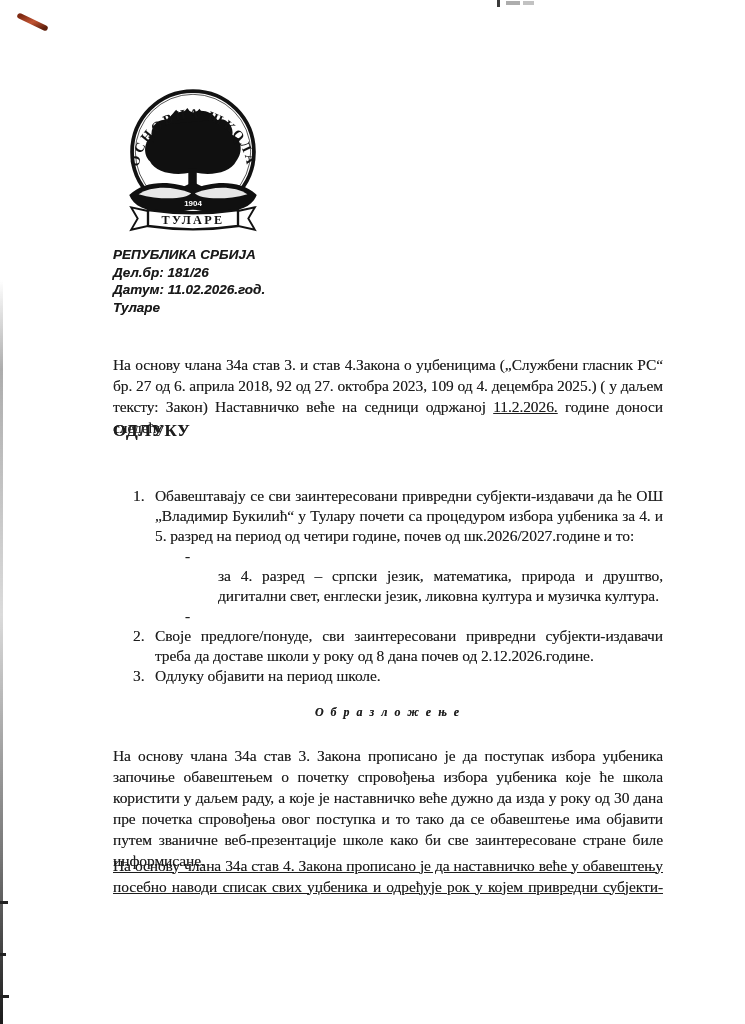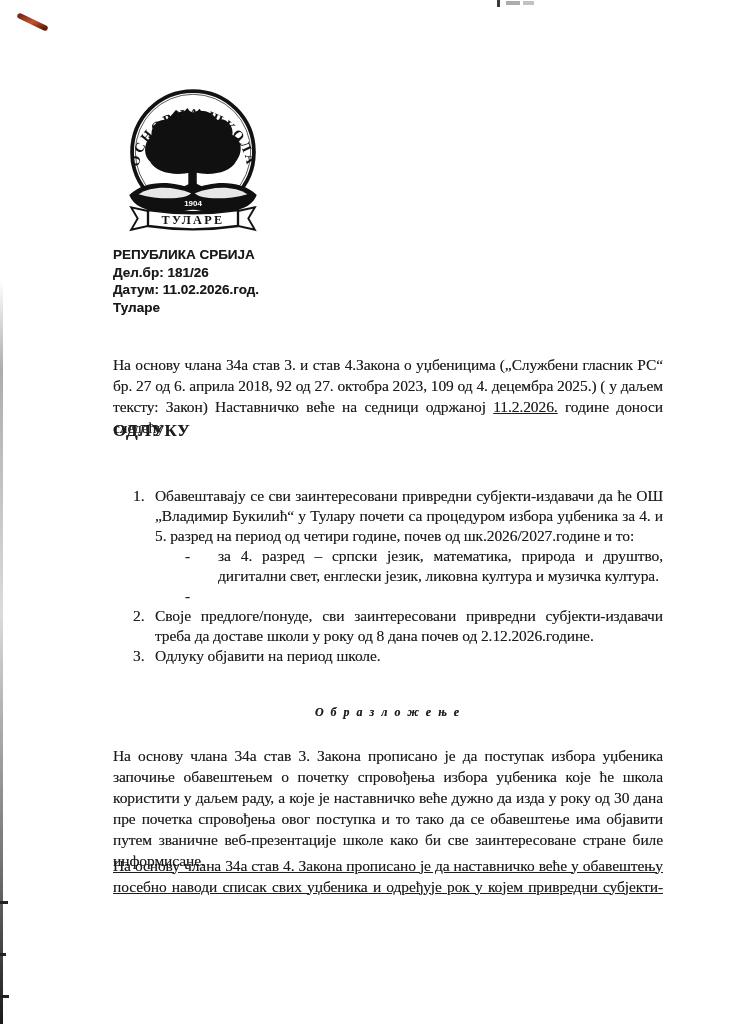--- a/index.html
+++ b/index.html
@@ -16,37 +16,37 @@
     position:absolute;left:113px;width:550px;
     font-size:15.5px;line-height:21px;letter-spacing:-0.1px;
     text-align:justify;
     text-shadow:0 0 0.5px rgba(25,25,25,.55);
   }
   
   .hdr{
     position:absolute;left:113px;top:246px;
     font-family:"Liberation Sans","DejaVu Sans",sans-serif;
     font-weight:bold;font-size:13.5px;line-height:17.5px;
-    color:#191919;text-shadow:0 0 0.5px rgba(25,25,25,.5);
+    color:#191919;text-shadow:0 0 0.5px rgba(25,25,25,.5);font-style:italic;
   }
   .title-odluku{
     position:absolute;left:113px;top:421px;width:550px;
     font-weight:bold;font-size:17px;letter-spacing:.6px;
     text-shadow:0 0 0.5px rgba(25,25,25,.6);
   }
   
   .dlist{position:absolute;left:113px;top:486px;width:550px;
     font-size:15.5px;line-height:20px;letter-spacing:-0.1px;
     text-shadow:0 0 0.5px rgba(25,25,25,.55);}
   .li{display:flex;}
   .num{flex:none;width:22px;margin-left:20px;}
   .itxt{flex:1;text-align:justify;}
   .sub{display:flex;}
   .dash{flex:none;margin-left:72px;width:33px;}
-  .stxt{flex:1;text-align:justify;}
+  .stxt{flex:1;text-align:justify;margin-top:20px;}
   .rtitle{
     position:absolute;left:113px;top:705px;width:550px;
     text-align:center;font-weight:bold;font-style:italic;
     font-size:12px;letter-spacing:2px;
     text-shadow:0 0 0.5px rgba(25,25,25,.6);
   }
   .p2{top:729px;}
   .p3{top:839px;text-align-last:justify;text-decoration:underline;}
   .p1{top:338px;}
   .u{text-decoration:underline;}

